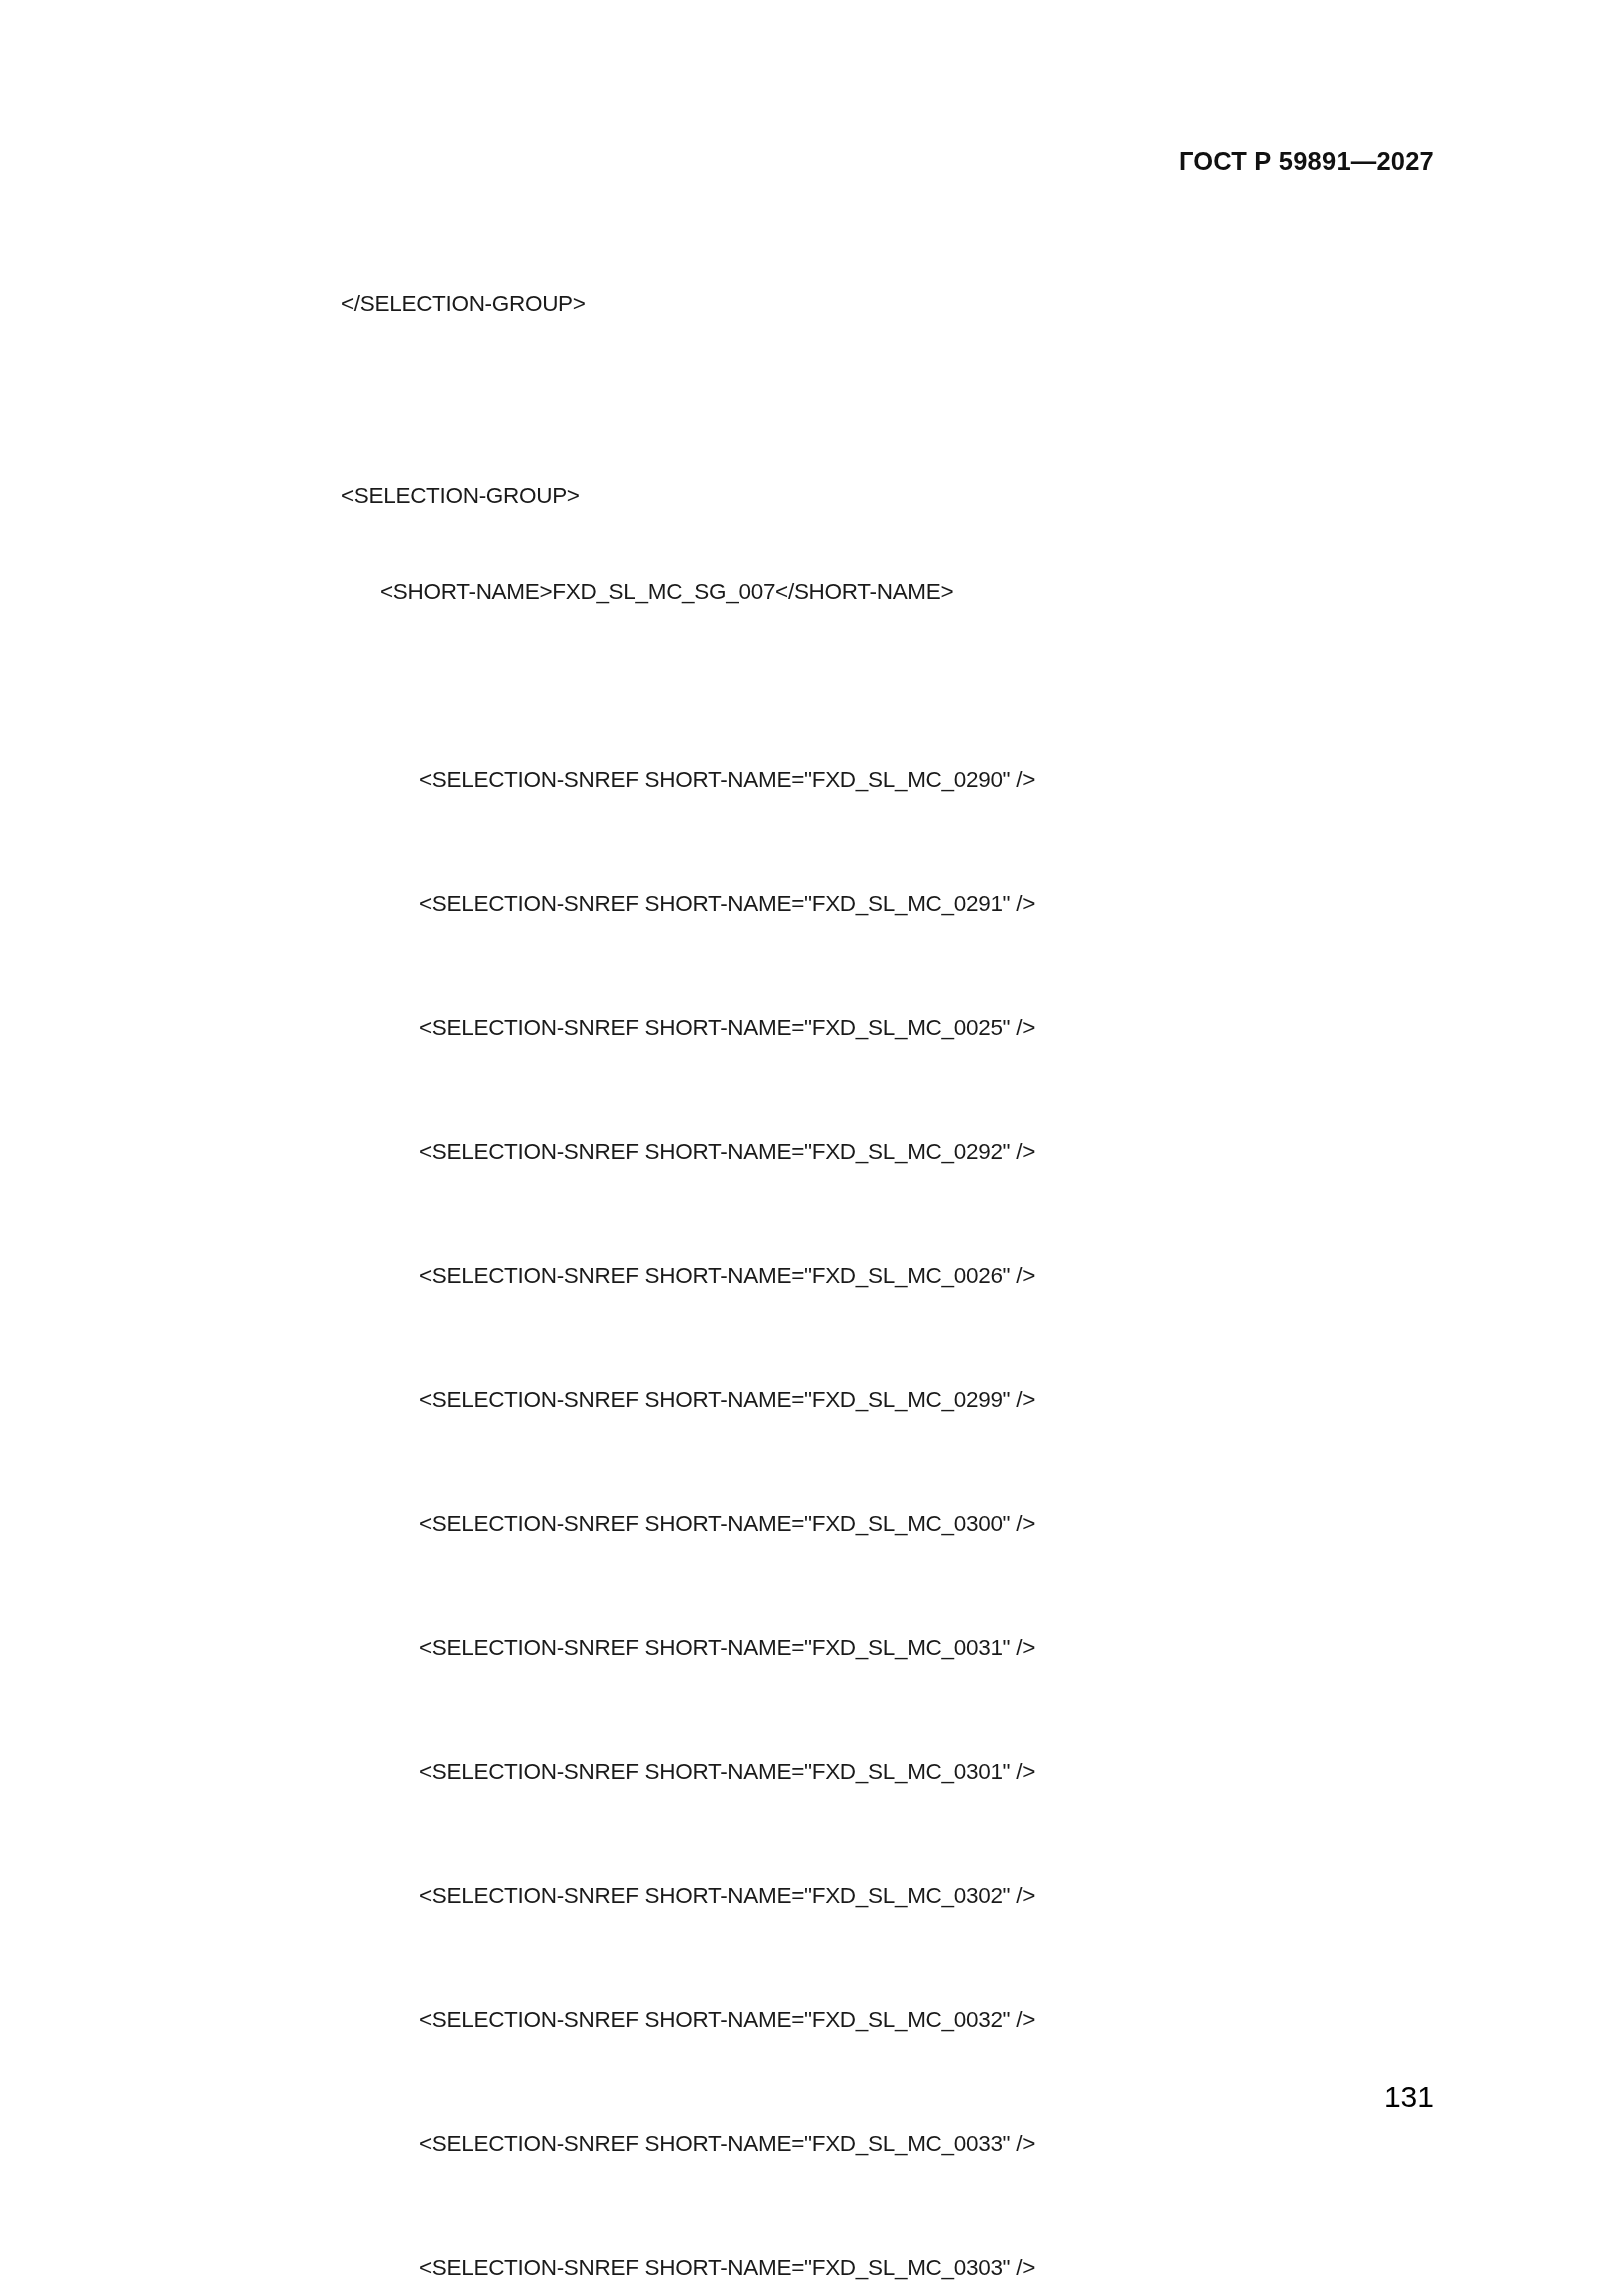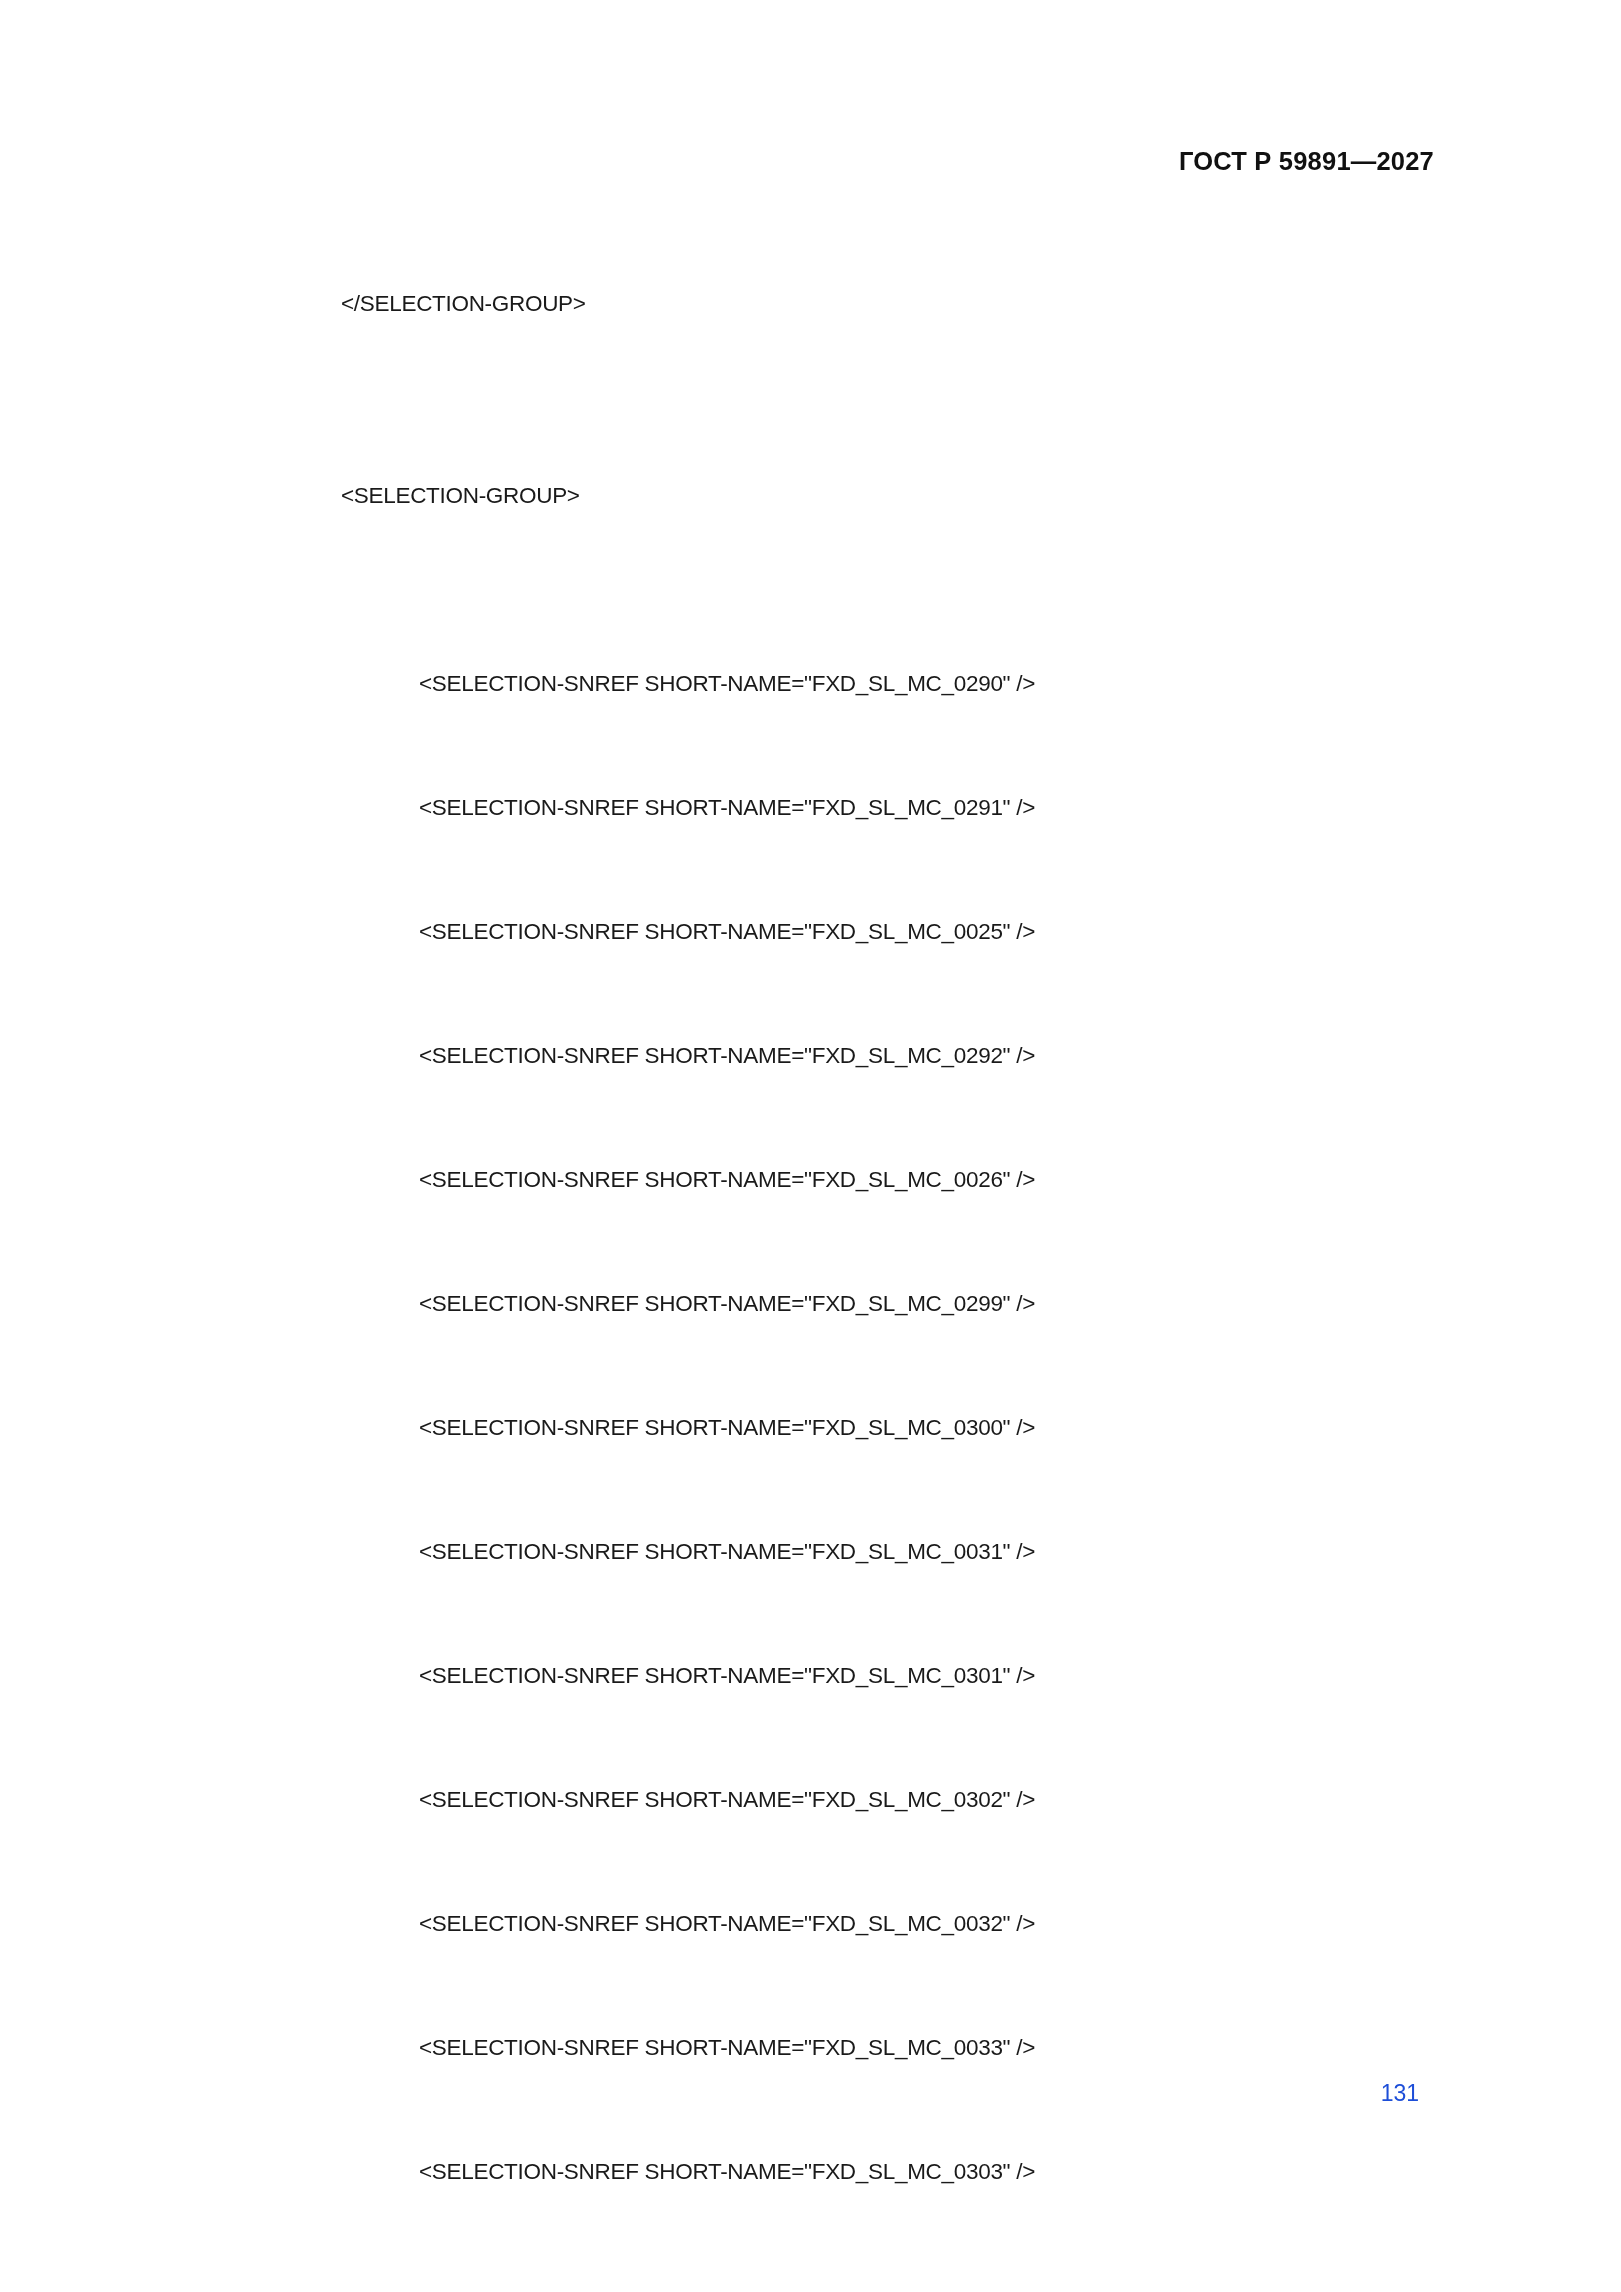--- a/index.html
+++ b/index.html
@@ -37,34 +37,35 @@
       display: block;
       height: 32px;
     }
     .ind0 { padding-left: 0; }
     .ind1 { padding-left: 39px; }
     .ind2 { padding-left: 78px; margin-top: 28px; }
     .blank { height: 32px; }
     .page-number {
       position: absolute;
       top: 2080px;
-      right: 202px;
-      font-size: 23px;
-      color: #1d4ed8;
+      right: 187px;
+      font-size: 30px;
+      color: #000000;
     }
   </style>
 </head>
 <body>
 
 <div class="page-header">ГОСТ Р 59891—2027</div>
 
 <div class="code">
   <span class="line ind0">&lt;/SELECTION-GROUP&gt;</span>
   <span class="line blank"></span>
   <span class="line ind0">&lt;SELECTION-GROUP&gt;</span>
+  <span class="line ind1">&lt;SHORT-NAME&gt;FXD_SL_MC_SG_007&lt;/SHORT-NAME&gt;</span>
   <div id="snref-list">
     <span class="line ind2">&lt;SELECTION-SNREF SHORT-NAME="FXD_SL_MC_0290" /&gt;</span>
     <span class="line ind2">&lt;SELECTION-SNREF SHORT-NAME="FXD_SL_MC_0291" /&gt;</span>
     <span class="line ind2">&lt;SELECTION-SNREF SHORT-NAME="FXD_SL_MC_0025" /&gt;</span>
     <span class="line ind2">&lt;SELECTION-SNREF SHORT-NAME="FXD_SL_MC_0292" /&gt;</span>
     <span class="line ind2">&lt;SELECTION-SNREF SHORT-NAME="FXD_SL_MC_0026" /&gt;</span>
     <span class="line ind2">&lt;SELECTION-SNREF SHORT-NAME="FXD_SL_MC_0299" /&gt;</span>
     <span class="line ind2">&lt;SELECTION-SNREF SHORT-NAME="FXD_SL_MC_0300" /&gt;</span>
     <span class="line ind2">&lt;SELECTION-SNREF SHORT-NAME="FXD_SL_MC_0031" /&gt;</span>
     <span class="line ind2">&lt;SELECTION-SNREF SHORT-NAME="FXD_SL_MC_0301" /&gt;</span>

